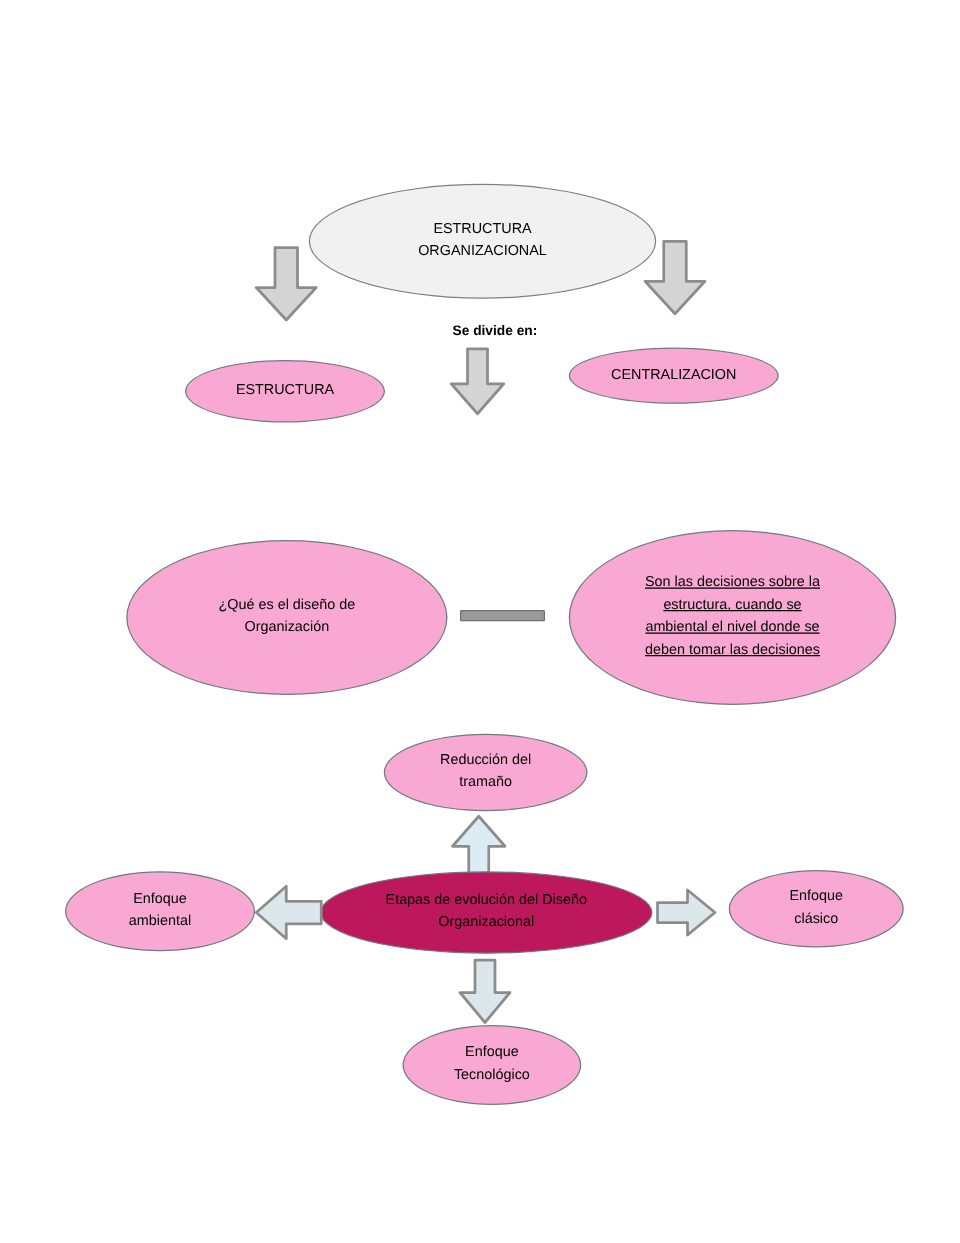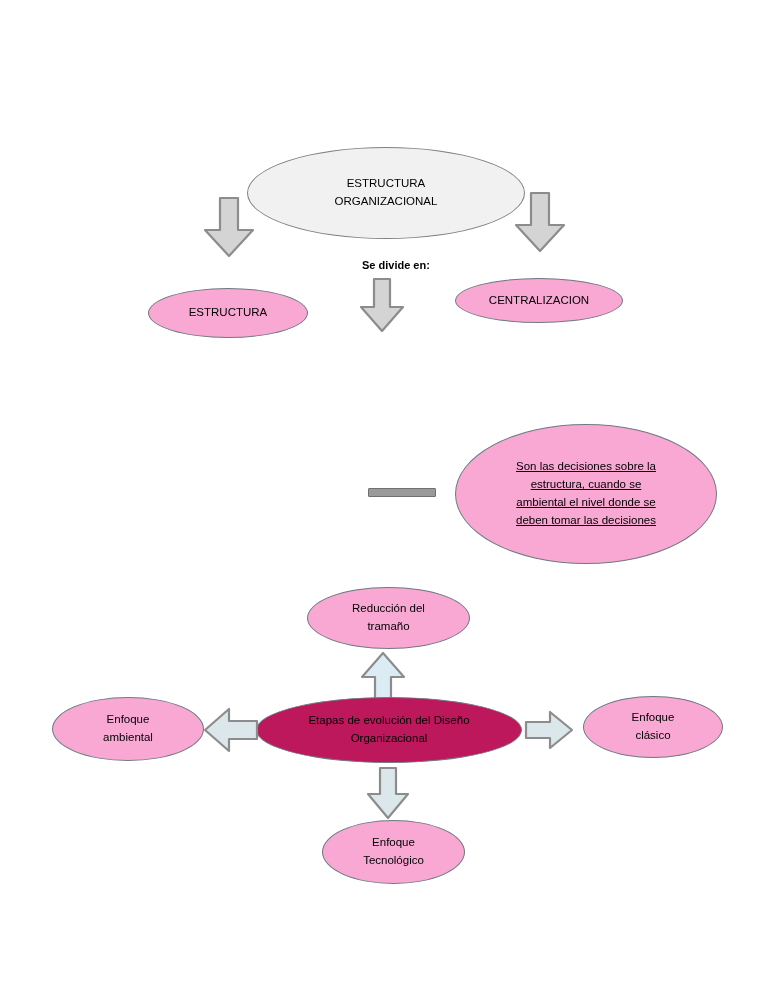--- a/index.html
+++ b/index.html
@@ -122,20 +122,26 @@
 
   <div class="node ellipse-blue" style="left:148px; top:288px; width:160px; height:50px; font-size:11.5px;">
     <span class="node-text">ESTRUCTURA</span>
   </div>
 
   <div class="node ellipse-blue" style="left:455px; top:278px; width:168px; height:45px; font-size:11.5px;">
     <span class="node-text">CENTRALIZACION</span>
   </div>
 
 
+  <div class="node ellipse-blue" style="left:101px; top:432px; width:257px; height:124px; font-size:11.5px;">
+    <span class="node-text">
+      <span>¿Qué es el diseño de</span><br>
+      <span>Organización</span>
+    </span>
+  </div>
 
   <div class="connector-bar" style="left:368px; top:488px; width:68px; height:9px;"></div>
 
   <div class="node ellipse-blue" style="left:455px; top:424px; width:262px; height:140px; font-size:11.5px;text-decoration:underline;">
     <span class="node-text">
       <span>Son las decisiones sobre la</span><br>
       <span>estructura, cuando se</span><br>
       <span>ambiental el nivel donde se</span><br>
       <span>deben tomar las decisiones</span>
     </span>

